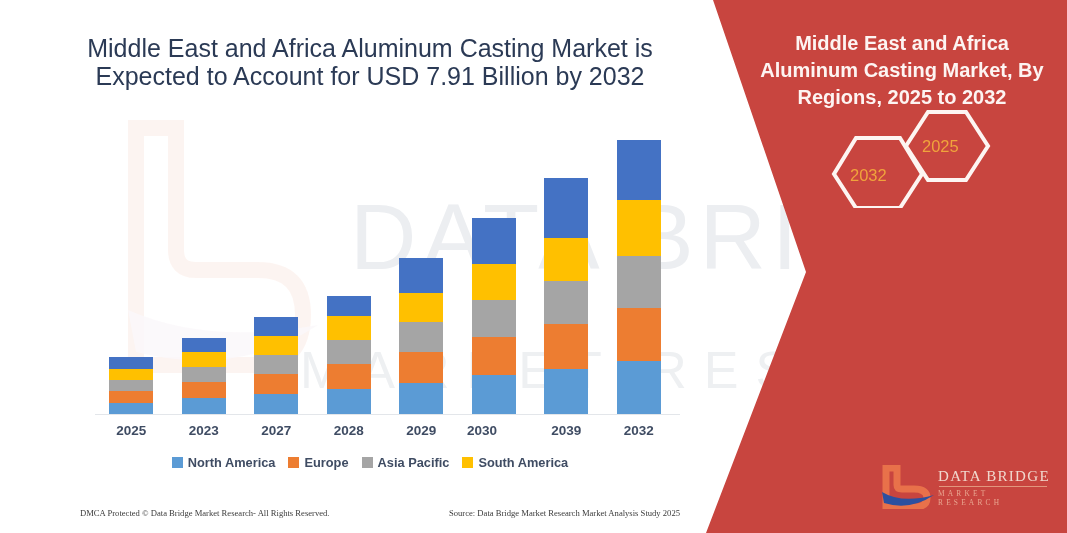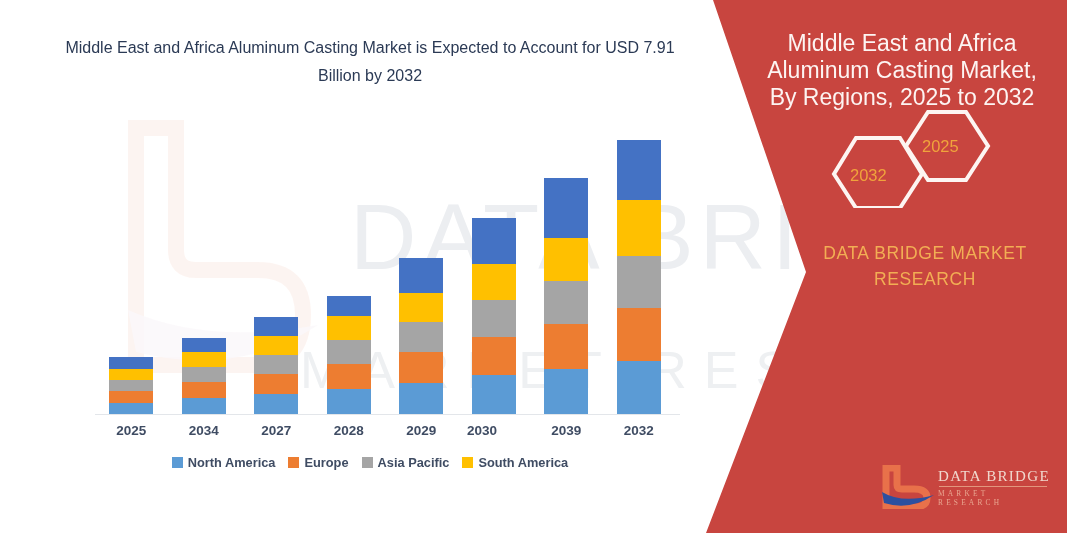--- a/index.html
+++ b/index.html
@@ -47,21 +47,21 @@
     opacity: 0.5;
   }
 
   
   .chart-title {
     position: absolute;
     left: 60px; top: 34px;
     width: 620px;
     text-align: center;
     color: #2b3a55;
-    font-size: 16px;
+    font-size: 25px;
     line-height: 28px;
     font-weight: 400;
     z-index: 5;
   }
 
   
   .plot {
     position: absolute;
     left: 95px; top: 120px;
     width: 580px; height: 295px;
@@ -137,23 +137,24 @@
     background: #c8453f;
     clip-path: polygon(33px 0, 387px 0, 387px 533px, 26px 533px, 126px 272px);
     z-index: 6;
   }
   .panel-title {
     position: absolute;
     left: 752px; top: 30px;
     width: 300px;
     text-align: center;
     color: #fdf4f2;
-    font-size: 23px;
+    font-size: 20px;
     line-height: 27px;
     z-index: 8;
+    font-weight: bold;
   }
   .hex-wrap {
     position: absolute;
     left: 820px; top: 108px;
     width: 190px; height: 100px;
     z-index: 8;
   }
   .hex-label {
     position: absolute;
     color: #f0a33c;
@@ -274,21 +275,21 @@
         <div class="seg" style="background: rgb(68, 114, 196); height: 60px;"></div>
         <div class="seg" style="background: rgb(255, 192, 0); height: 56px;"></div>
         <div class="seg" style="background: rgb(165, 165, 165); height: 52px;"></div>
         <div class="seg" style="background: rgb(237, 125, 49); height: 53px;"></div>
         <div class="seg" style="background: rgb(91, 155, 213); height: 54px;"></div>
       </div>
     </div>
   <div class="axis-line"></div>
   <div class="x-labels" id="x-labels">
       <div class="x-label" style="left: 1.25px;">2025</div>
-      <div class="x-label" style="left: 73.75px;">2034</div>
+      <div class="x-label" style="left: 73.75px;">2023</div>
       <div class="x-label" style="left: 146.25px;">2027</div>
       <div class="x-label" style="left: 218.75px;">2028</div>
       <div class="x-label" style="left: 291.25px;">2029</div>
       <div class="x-label" style="left: 352px;">2030</div>
       <div class="x-label" style="left: 436.25px;">2039</div>
       <div class="x-label" style="left: 508.75px;">2032</div>
     </div>
 
   <div class="legend" id="legend">
       <div class="legend-item">
@@ -302,34 +303,37 @@
       <div class="legend-item">
         <span class="legend-swatch" style="background: rgb(165, 165, 165);"></span>
         <span class="legend-text">Asia Pacific</span>
       </div>
       <div class="legend-item">
         <span class="legend-swatch" style="background: rgb(255, 192, 0);"></span>
         <span class="legend-text">South America</span>
       </div>
     </div>
 
+  <div class="footer">
+    <div class="footer-text">DMCA Protected © Data Bridge Market Research-  All Rights Reserved.</div>
+    <div class="footer-text">Source: Data Bridge Market Research  Market Analysis Study 2025</div>
+  </div>
 
   <div class="red-panel"></div>
   <div class="panel-title">Middle East and Africa Aluminum Casting Market, By Regions, 2025 to 2032</div>
 
   <div class="hex-wrap">
     <svg width="190" height="100" viewBox="0 0 190 100">
       <polygon points="108,4 146,4 168,38 146,72 108,72 86,38" fill="none" stroke="#fdf5f2" stroke-width="4"></polygon>
       <polygon points="36,30 80,30 102,66 80,100 36,100 14,66" fill="none" stroke="#fdf5f2" stroke-width="4"></polygon>
     </svg>
     <div class="hex-label hex-2025-label">2025</div>
     <div class="hex-label hex-2032-label">2032</div>
   </div>
 
-  <div class="panel-brand">DATA BRIDGE MARKET RESEARCH</div>
 
   <div class="panel-logo">
     <svg width="56" height="44" viewBox="0 0 56 44">
       <path d="M6 3 L17 3 L17 20 Q17 24 22 24 L34 24 Q47 24 47 33 Q47 42 34 42 L6 42 Z" fill="none" stroke="#e8714a" stroke-width="7"></path>
       <path d="M2 27 Q22 39 54 30 Q30 46 4 38 Z" fill="#2c50a0"></path>
     </svg>
     <div class="logo-text-wrap">
       <div class="logo-line1">DATA BRIDGE</div>
       <div class="logo-rule"></div>
       <div class="logo-line2">MARKET RESEARCH</div>

